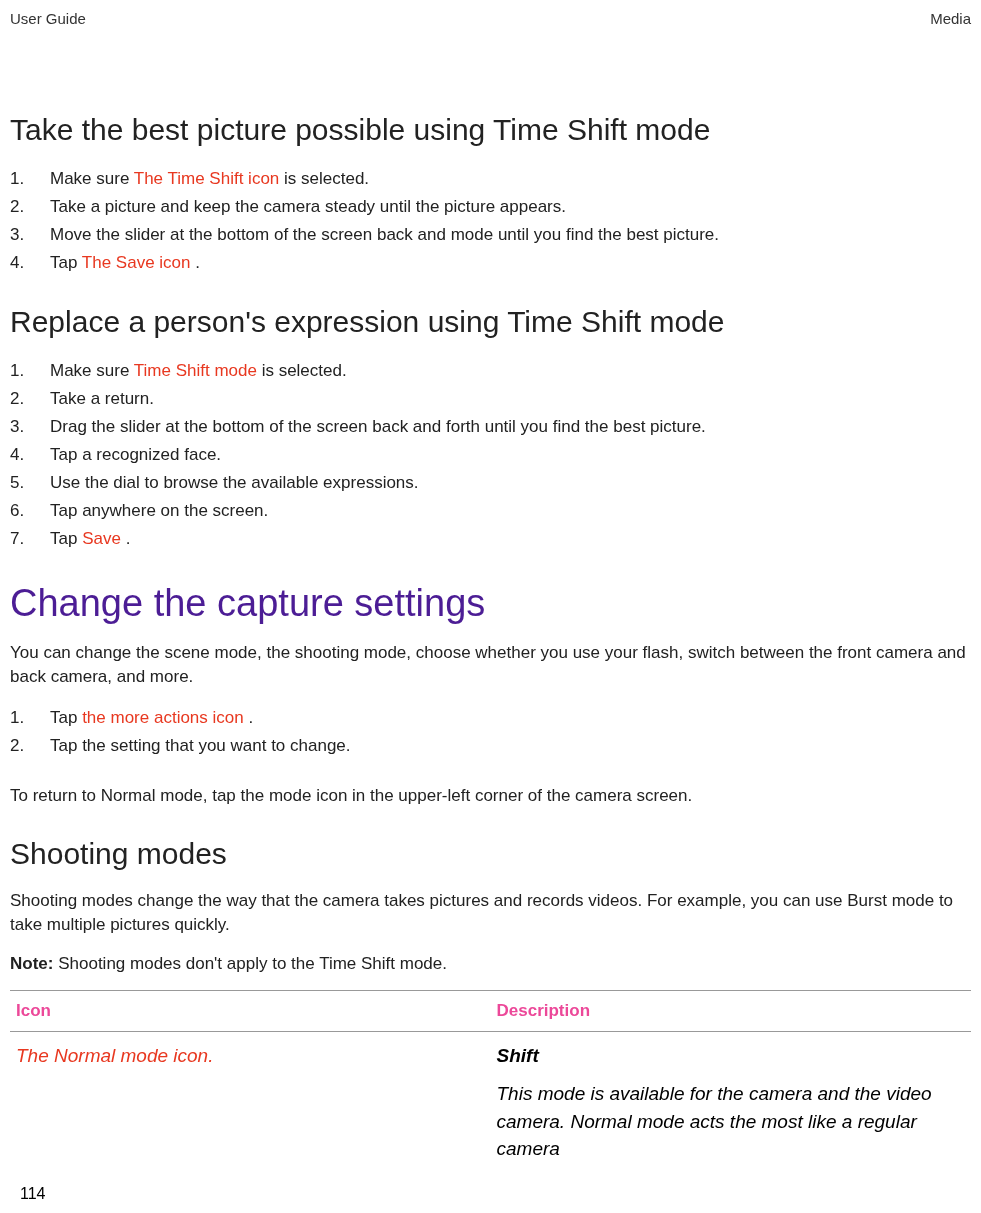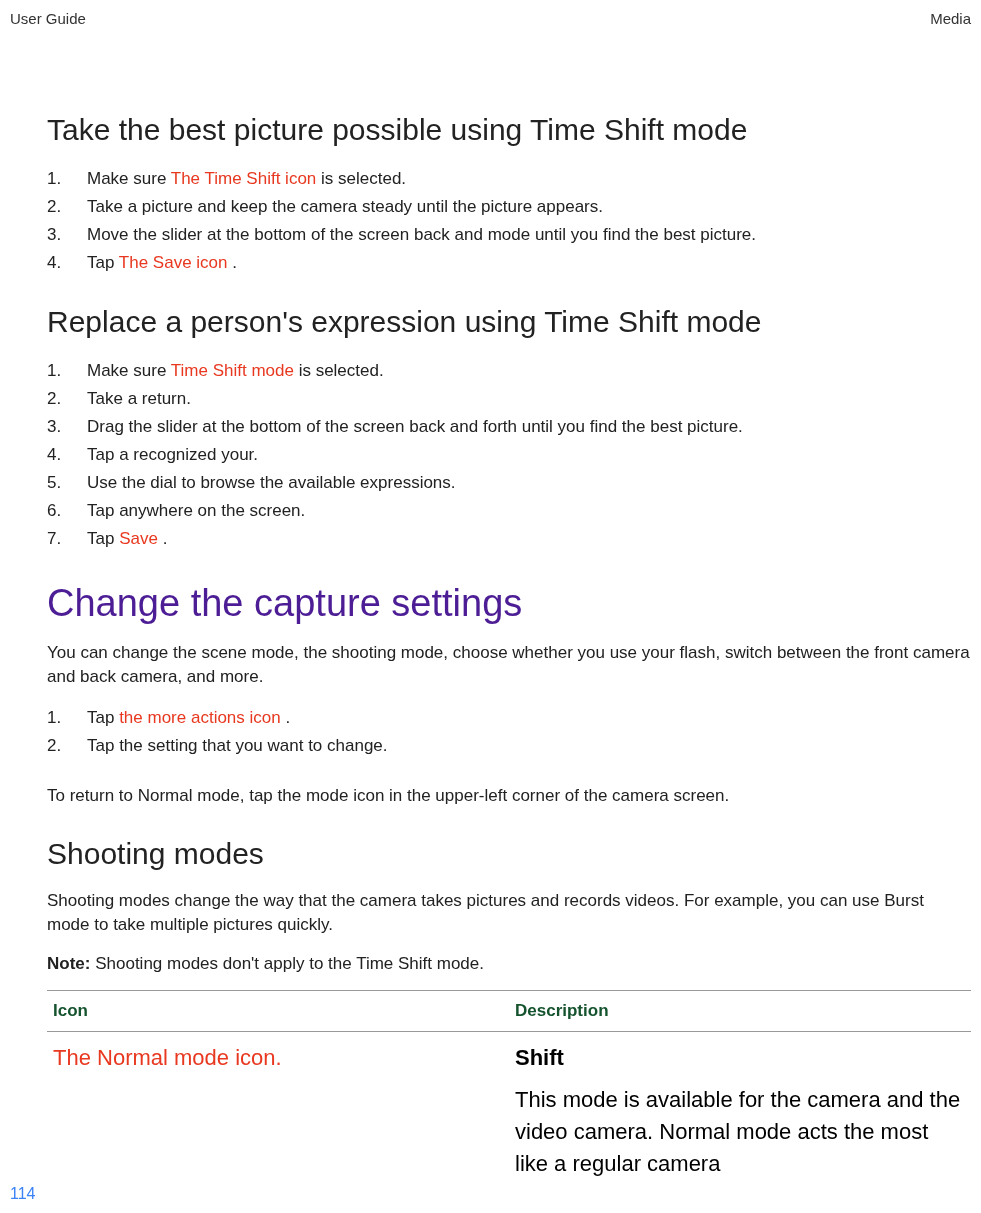--- a/index.html
+++ b/index.html
@@ -18,21 +18,20 @@
     }
     .header {
       display: flex;
       justify-content: space-between;
       font-size: 15px;
       color: #333;
       padding-bottom: 6px;
     }
     .content {
       padding-top: 80px;
-      margin-left: 37px;
     }
     h2 {
       font-size: 30px;
       font-weight: 400;
       margin-bottom: 18px;
       color: #222;
     }
     h1 {
       font-size: 38px;
       font-weight: 400;
@@ -70,42 +69,43 @@
       font-weight: 700;
     }
     table {
       width: 100%;
       border-collapse: collapse;
       margin-top: 6px;
     }
     table th {
       text-align: left;
       font-size: 17px;
-      color: #14532d;
+      color: #ec4899;
       font-weight: 700;
       padding: 10px 6px;
       border-top: 1px solid #999;
       border-bottom: 1px solid #999;
     }
     table td {
       vertical-align: top;
       padding: 10px 6px;
-      font-size: 22px;
+      font-size: 19px;
       line-height: 1.45;
+      font-style: italic;
     }
     .desc-title {
       font-weight: 700;
       margin-bottom: 10px;
     }
     .page-num {
       position: absolute;
       bottom: 10px;
-      left: 10px;
+      left: 20px;
       font-size: 16px;
-      color: #3b82f6;
+      color: #000000;
     }
     .section-gap {
       margin-top: 28px;
     }
   </style>
 </head>
 <body>
 
 <div class="header">
   <span>User Guide</span>
@@ -143,21 +143,21 @@
     <li>
         <span class="num">2.</span>
         <span class="txt">Take a return.</span>
       </li>
     <li>
         <span class="num">3.</span>
         <span class="txt">Drag the slider at the bottom of the screen back and forth until you find the best picture.</span>
       </li>
     <li>
         <span class="num">4.</span>
-        <span class="txt">Tap a recognized your.</span>
+        <span class="txt">Tap a recognized face.</span>
       </li>
     <li>
         <span class="num">5.</span>
         <span class="txt">Use the dial to browse the available expressions.</span>
       </li>
     <li>
         <span class="num">6.</span>
         <span class="txt">Tap anywhere on the screen.</span>
       </li>
     <li>

